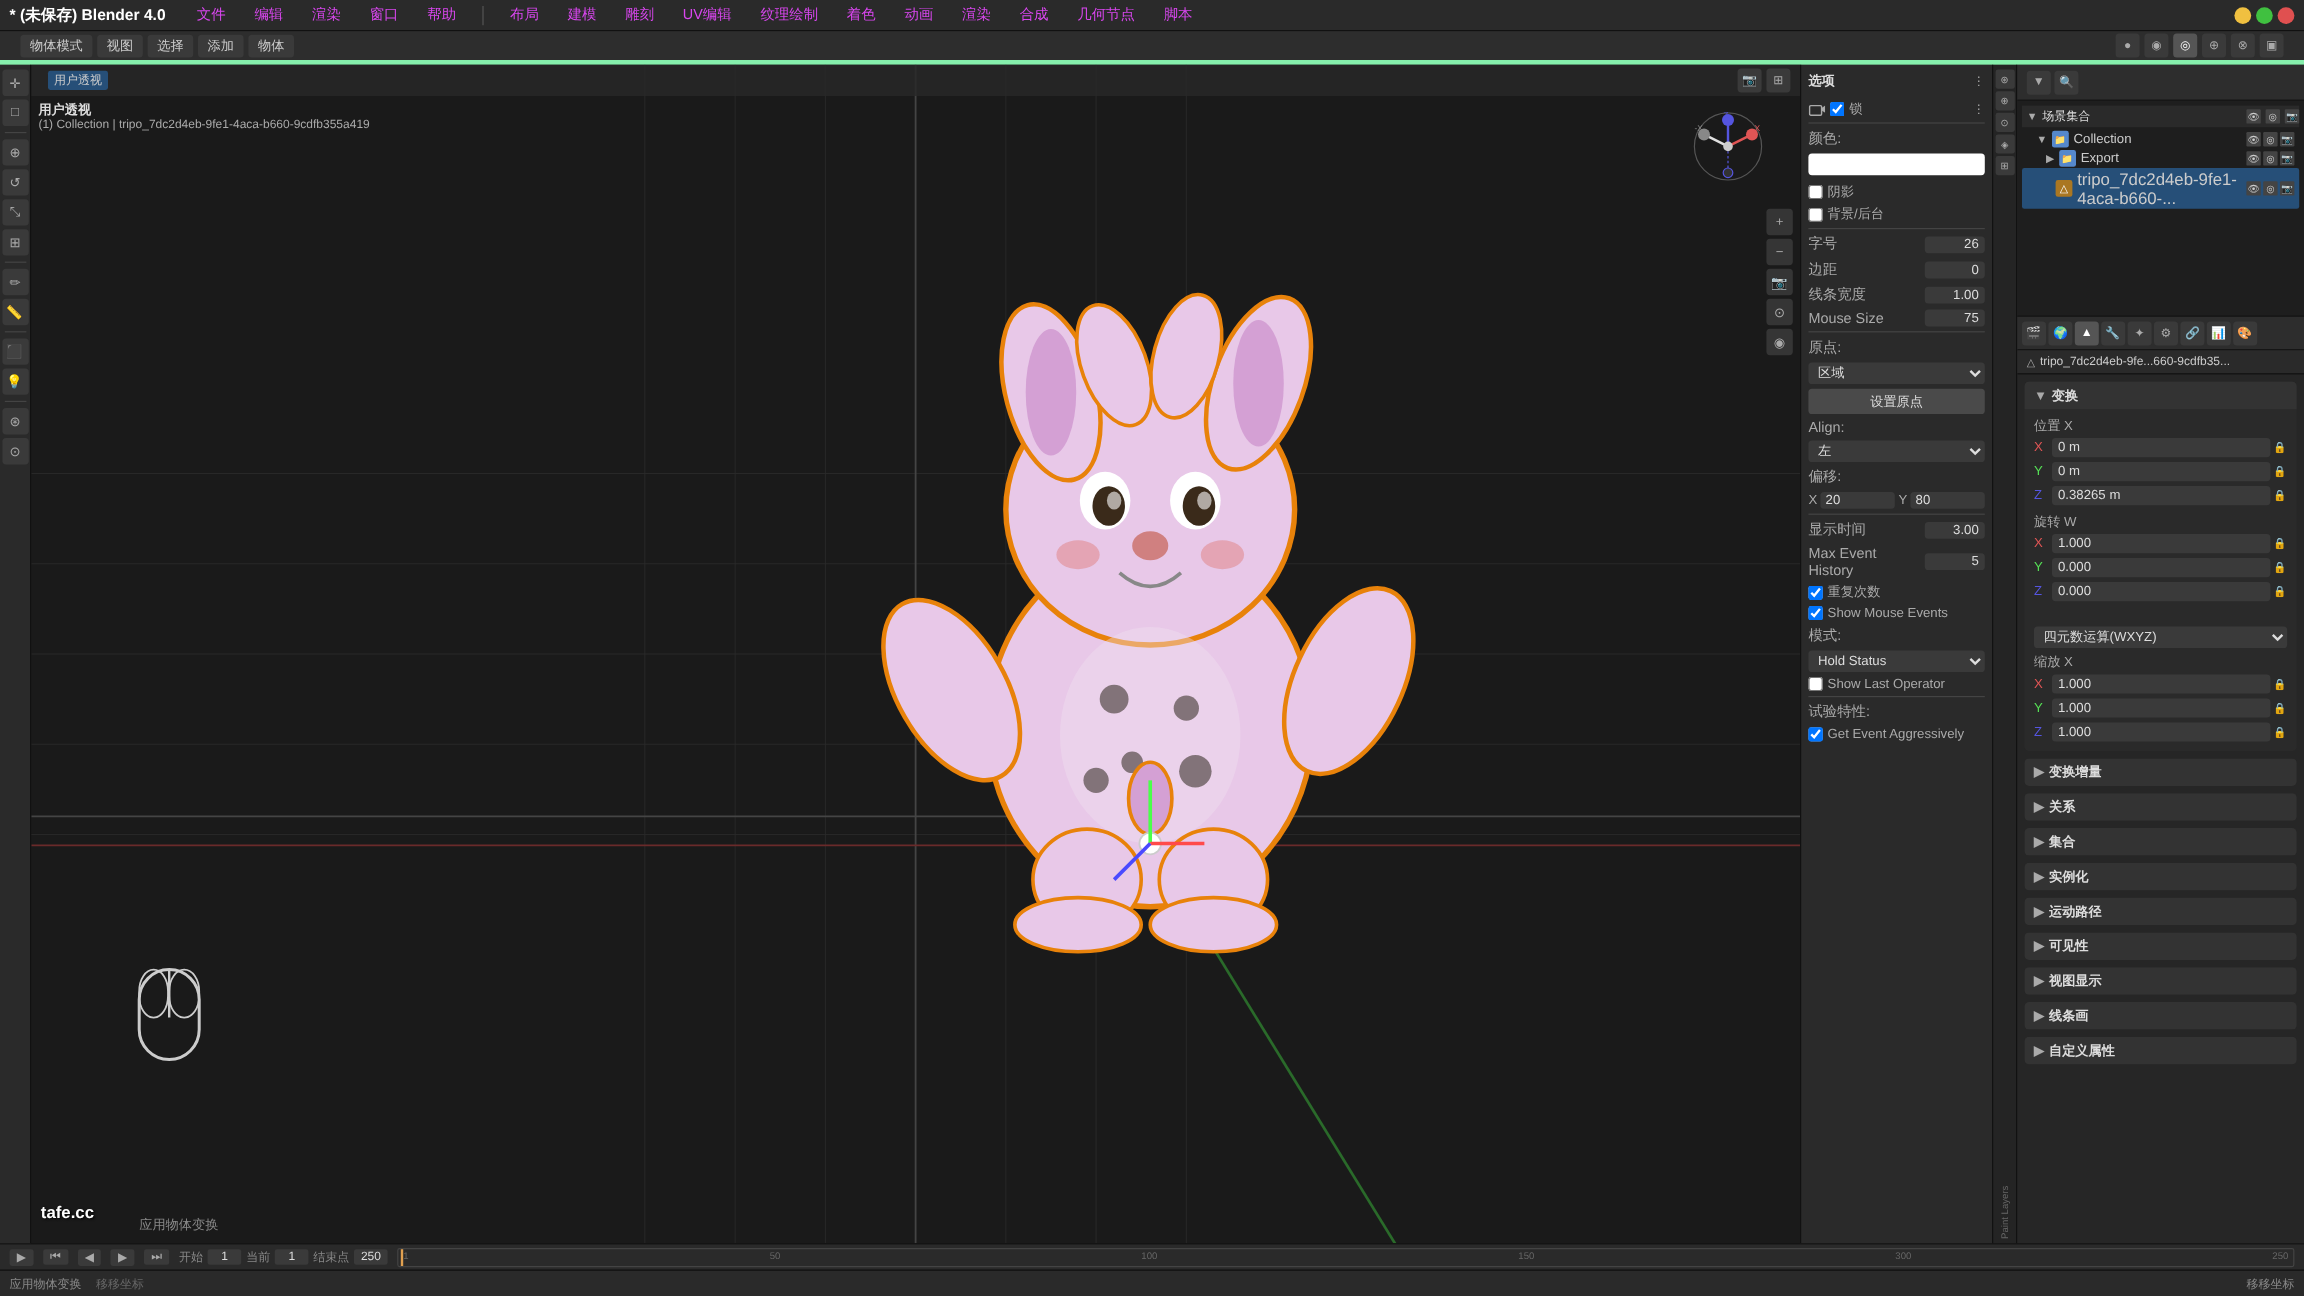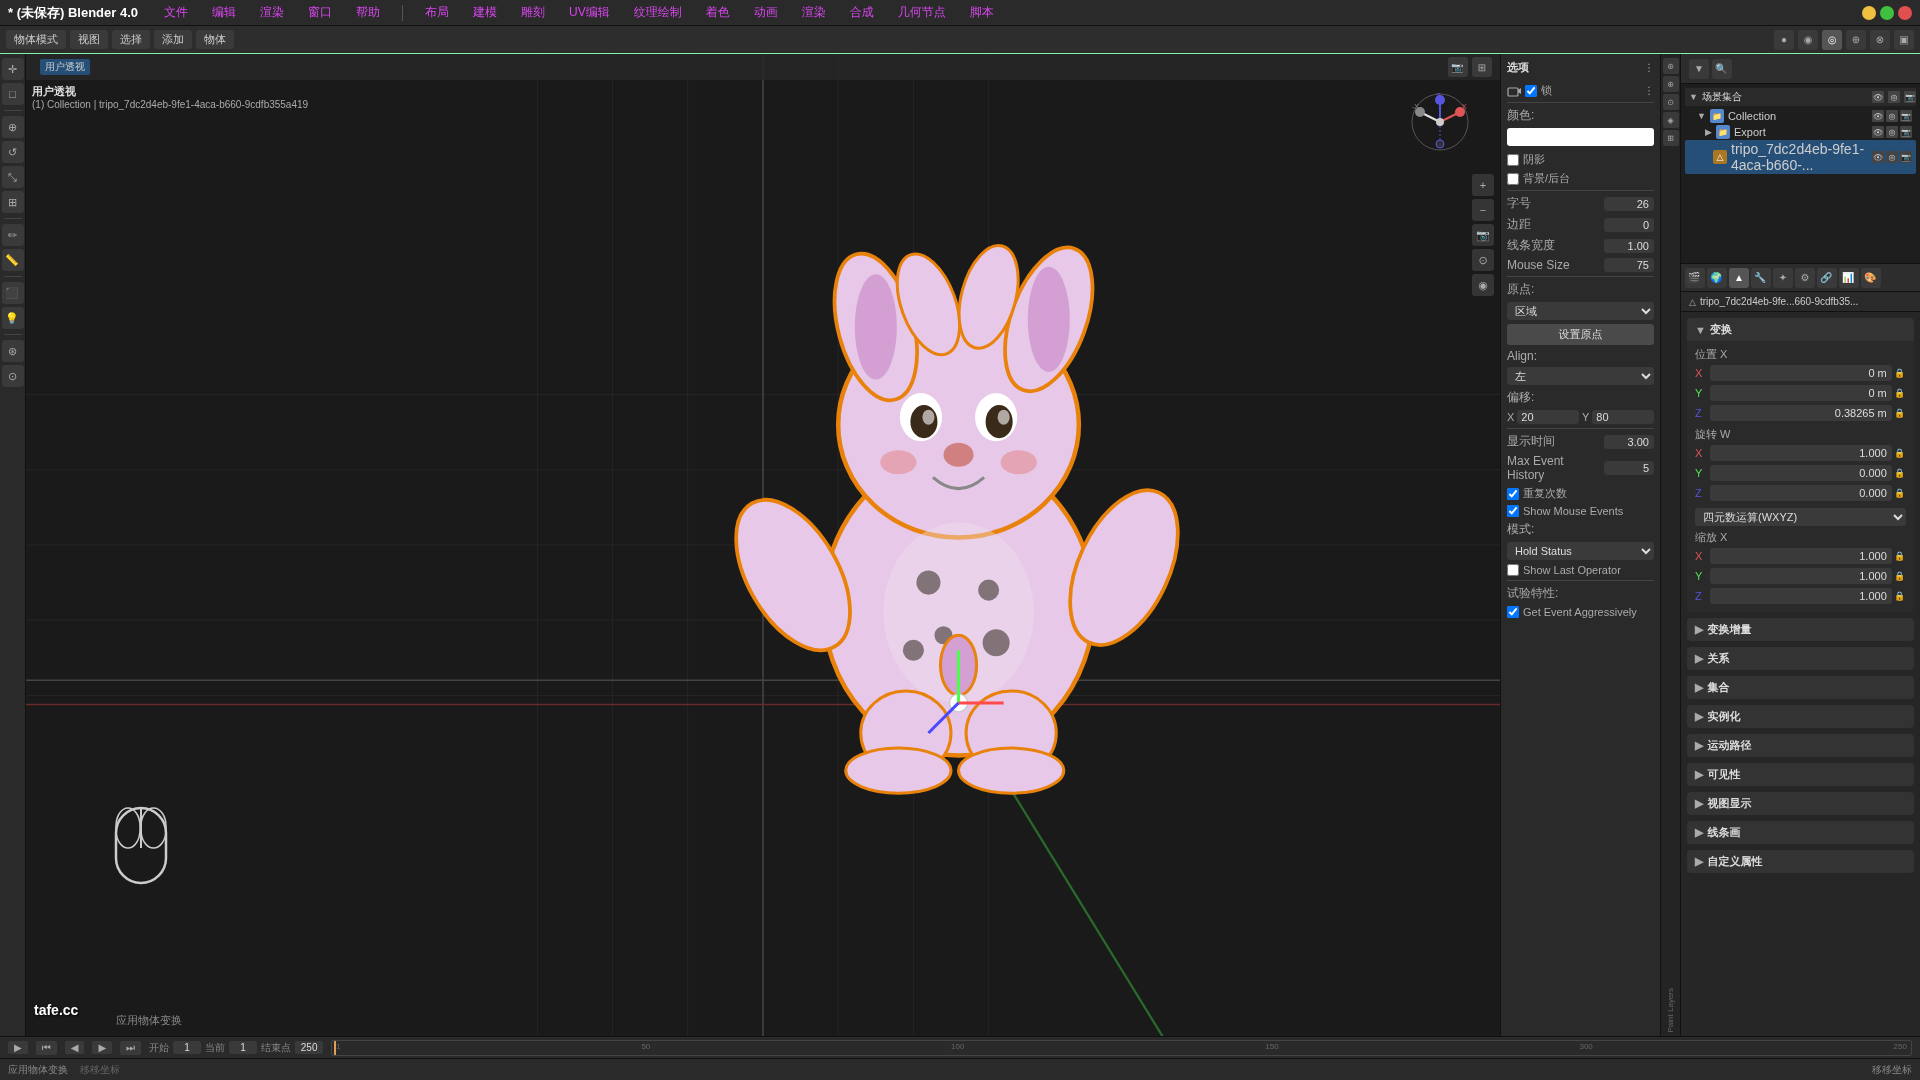--- a/index.html
+++ b/index.html
@@ -45,23 +45,23 @@
     .win-btn.min { background: #f0c040; }
     .win-btn.max { background: #40c040; }
     .win-btn.close { background: #e05050; }
 
     
     .toolbar2 {
       height: 28px;
       background: #2d2d2d;
       display: flex;
       align-items: center;
-      padding: 0 6px;
+      padding: 0 17px;
       gap: 6px;
-      border-bottom: 1px solid #86efac;
+      border-bottom: 4px solid #86efac;
     }
     .toolbar2 .tb-btn {
       padding: 2px 8px;
       background: #3a3a3a;
       border-radius: 3px;
       font-size: 11px;
       color: #ccc;
       cursor: pointer;
     }
 
@@ -321,21 +321,20 @@
     .ps-3row { display: flex; flex-direction: column; gap: 2px; }
     .ps-xyz-row { display: flex; align-items: center; gap: 3px; margin-bottom: 2px; }
     .ps-xyz-row label { color: #aaa; font-size: 11px; width: 12px; }
     .ps-xyz-row .xyz-val {
       flex: 1;
       background: #3a3a3a;
       border-radius: 3px;
       padding: 2px 5px;
       font-size: 11px;
       color: #ddd;
-      text-align: right;
     }
     .ps-xyz-row.x label { color: #e05555; }
     .ps-xyz-row.y label { color: #55e055; }
     .ps-xyz-row.z label { color: #5555e0; }
 
     
     .bottom-timeline {
       height: 22px;
       background: #2a2a2a;
       border-top: 1px solid #111;
@@ -998,21 +997,21 @@
               <div class="xyz-val">0.000</div>
               <span style="font-size:9px;color:#666;">🔒</span>
             </div>
             <div class="ps-xyz-row z">
               <label>Z</label>
               <div class="xyz-val">0.000</div>
               <span style="font-size:9px;color:#666;">🔒</span>
             </div>
           </div>
 
-          <div class="dropdown-row" style="margin-top:5px;">
+          <div class="dropdown-row" style="margin-top:19px;">
             <select style="width:100%;background:#3a3a3a;color:#ddd;border:none;border-radius:3px;padding:2px 4px;font-size:11px;">
               <option>四元数运算(WXYZ)</option>
             </select>
           </div>
 
           <div class="ps-row" style="margin-top:4px;">
             <label>缩放 X</label>
           </div>
           <div class="ps-3row">
             <div class="ps-xyz-row x">

